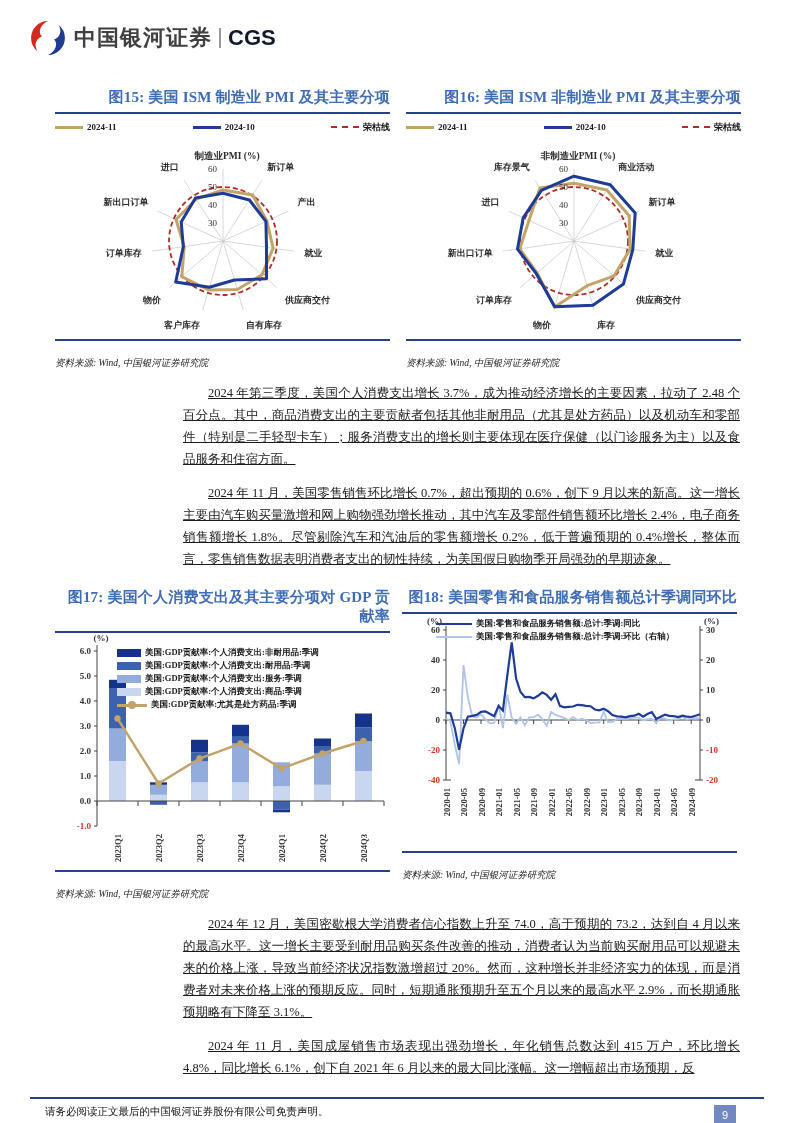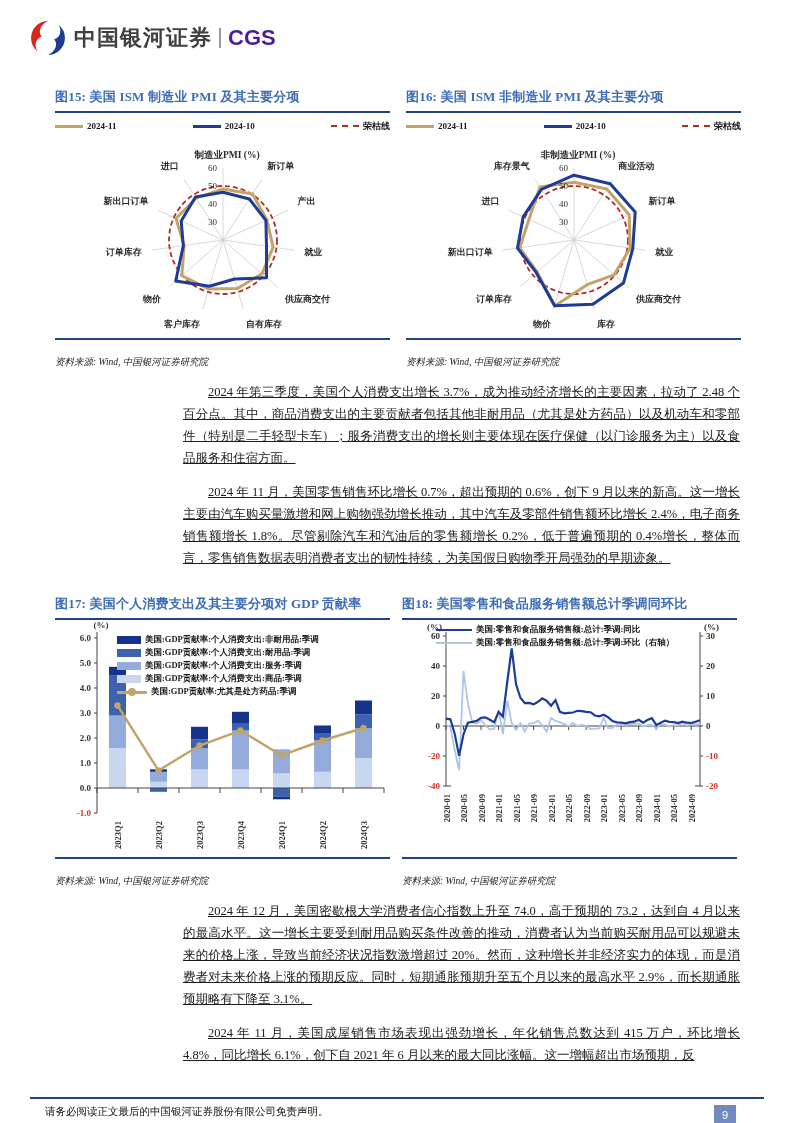--- a/index.html
+++ b/index.html
@@ -4,27 +4,27 @@
 <style>
   html,body{margin:0;padding:0;background:#e8e8e8;}
   .page{width:794px;height:1123px;background:#fff;position:relative;margin:0 auto;
         font-family:"Liberation Serif",serif;color:#1b1b1b;overflow:hidden;}
   
   .hdr{padding:20px 0 0 30px;}
   .logo{display:flex;align-items:center;}
   .logo svg{width:36px;height:36px;}
   .brand-cn{font-family:"Liberation Sans",sans-serif;font-weight:bold;font-size:22px;color:#404040;margin-left:8px;letter-spacing:1px;}
   .brand-div{width:2px;height:20px;background:#9a9a9a;margin:0 7px;}
-  .brand-en{font-family:"Liberation Sans",sans-serif;font-weight:bold;font-size:22px;color:#4c1d95;}
+  .brand-en{font-family:"Liberation Sans",sans-serif;font-weight:bold;font-size:22px;color:#0f172a;}
   
   .figrow{display:flex;gap:16px;margin:30px 54px 0 55px;}
-  .figrow.second{margin-top:24px;gap:12px;}
+  .figrow.second{margin-top:16px;gap:12px;}
   .figure{width:335px;}
-  .fig-title{color:#3E6CB5;font-size:13px;font-weight:bold;padding:2px 0 5px 0;
-             border-bottom:2px solid #26418C;letter-spacing:.2px;}
+  .fig-title{color:#3E6CB5;font-size:15px;font-weight:bold;padding:2px 0 5px 0;
+             border-bottom:2px solid #26418C;letter-spacing:.2px;text-align:right;}
   .chart-wrap{position:relative;}
   .fig-legend{display:flex;justify-content:space-between;align-items:center;gap:14px;
               height:20px;margin-top:3px;font-size:9px;font-weight:bold;color:#1a1a1a;}
   .fig-legend.overlay{position:absolute;flex-direction:column;align-items:flex-start;gap:1px;
                       height:auto;margin:0;background:transparent;z-index:2;font-size:8.5px;}
   .ol17{top:14px;left:62px;}
   .ol18{top:4px;left:34px;}
   .leg-item{display:flex;align-items:center;gap:4px;white-space:nowrap;}
   .sw-line{display:inline-block;width:28px;height:3px;}
   .sw-line.thin{height:2.5px;width:36px;}

